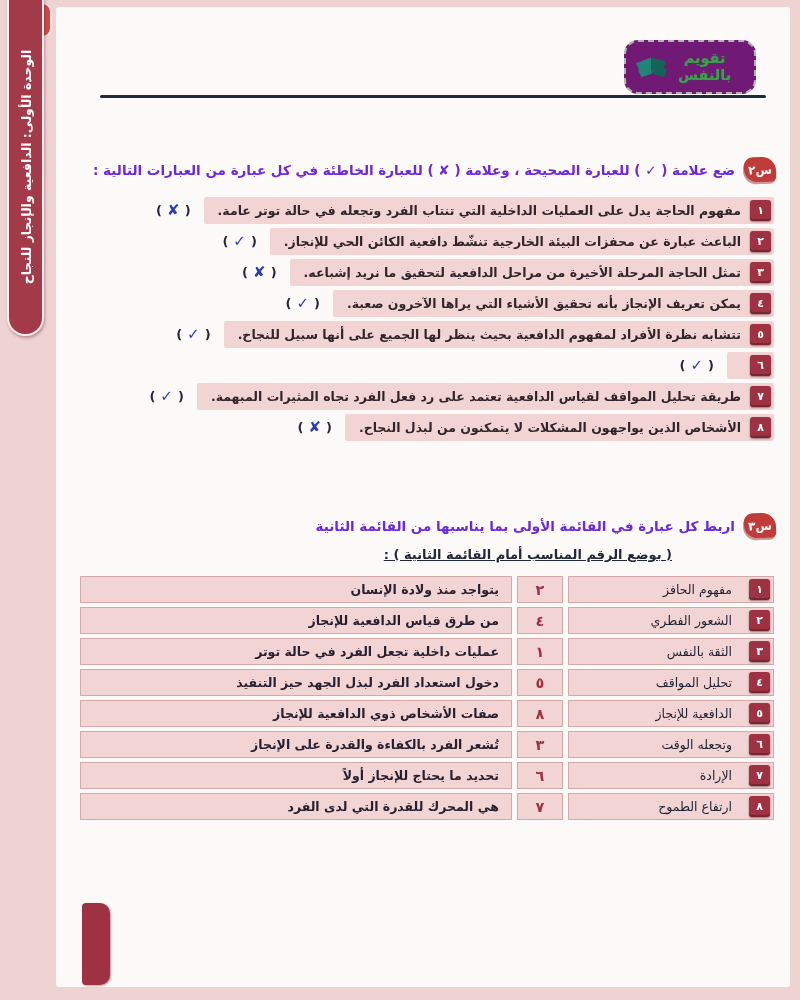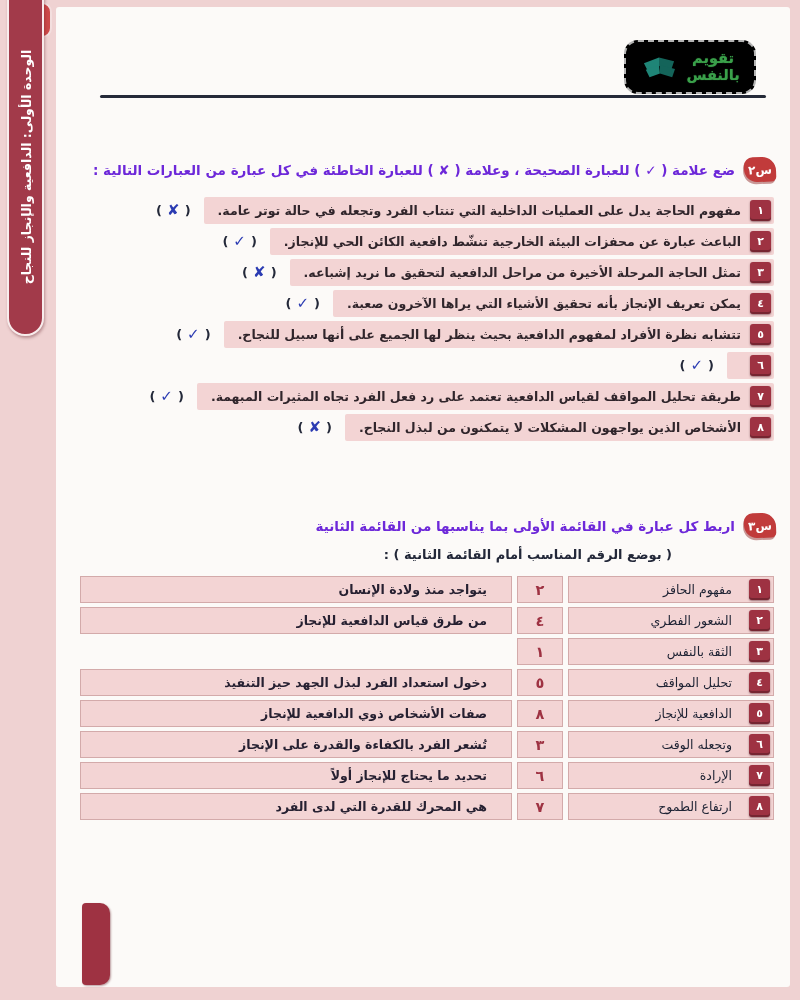--- a/index.html
+++ b/index.html
@@ -52,24 +52,24 @@
     background: #fcfaf8;
     border-radius: 3px;
     direction: rtl;
     z-index: 2;
   }
   
   .header { position: relative; height: 150px; }
   .eval-badge {
     position: absolute; top: 33px; right: 34px;
     width: 132px; height: 54px;
-    background: #000000;
+    background: #701a75;
     border: 2.5px dashed #b3b3b3;
     border-radius: 14px;
-    display: flex; align-items: center; justify-content: center;
+    display: flex; align-items: center; 
     gap: 8px; direction: ltr;
     padding: 2px 6px;
   }
   .eval-badge .books { flex: none; display: flex; }
   .eval-badge .btext {
     color: #3aa04a; font-weight: bold; font-size: 14.5px;
     line-height: 1.15; text-align: center;
     text-shadow: 0 0 1px #2c7f3a;
   }
   .head-rule {
@@ -90,21 +90,21 @@
     border-radius: 9px 14px 5px 13px;
     transform: rotate(-2deg);
     box-shadow: -1px 2px 0 rgba(140,30,30,.45);
   }
   .q-instr {
     font-size: 13.5px; font-weight: bold; color: #6d28d9;
     white-space: nowrap;
   }
   .q-instr2 {
     margin-top: 9px; padding-right: 118px;
-    font-size: 13px; font-weight: bold; color: #232839;
+    font-size: 13px; font-weight: bold; color: #232839; text-decoration: underline;
   }
   
   .stmt-list { margin: 15px 16px 0 14px; }
   .stmt-row { display: flex; align-items: center; margin-bottom: 4px; }
   .stmt-bar {
     flex: none;
     display: flex; align-items: center;
     background: #f3d4d4;
     height: 27px;
     padding: 0 3px 0 14px;
@@ -149,21 +149,21 @@
   }
   .cell.term { padding-right: 3px; gap: 8px; }
   .cell.term .tlabel {
     font-size: 12.5px; font-weight: normal; color: #1d2233; white-space: nowrap;
   }
   .cell.ansnum {
     justify-content: center;
     color: #9e3242; font-size: 14.5px; font-weight: bold;
   }
   .cell.desc {
-    padding-right: 24px;
+    padding-right: 12px;
     font-size: 12.5px; font-weight: bold; color: #262031;
     white-space: nowrap;
     text-align: right;
   }
 </style>
 </head>
 <body>
 
 <div class="page">
 
@@ -325,20 +325,21 @@
           <div class="cell ansnum">٤</div>
           <div class="cell desc">من طرق قياس الدافعية للإنجاز</div>
         </div>
 
         <div class="match-row">
           <div class="cell term">
             <span class="num-badge">٣</span>
             <span class="tlabel">الثقة بالنفس</span>
           </div>
           <div class="cell ansnum">١</div>
+          <div class="cell desc">عمليات داخلية تجعل الفرد في حالة توتر</div>
         </div>
 
         <div class="match-row">
           <div class="cell term">
             <span class="num-badge">٤</span>
             <span class="tlabel">تحليل المواقف</span>
           </div>
           <div class="cell ansnum">٥</div>
           <div class="cell desc">دخول استعداد الفرد لبذل الجهد حيز التنفيذ</div>
         </div>

